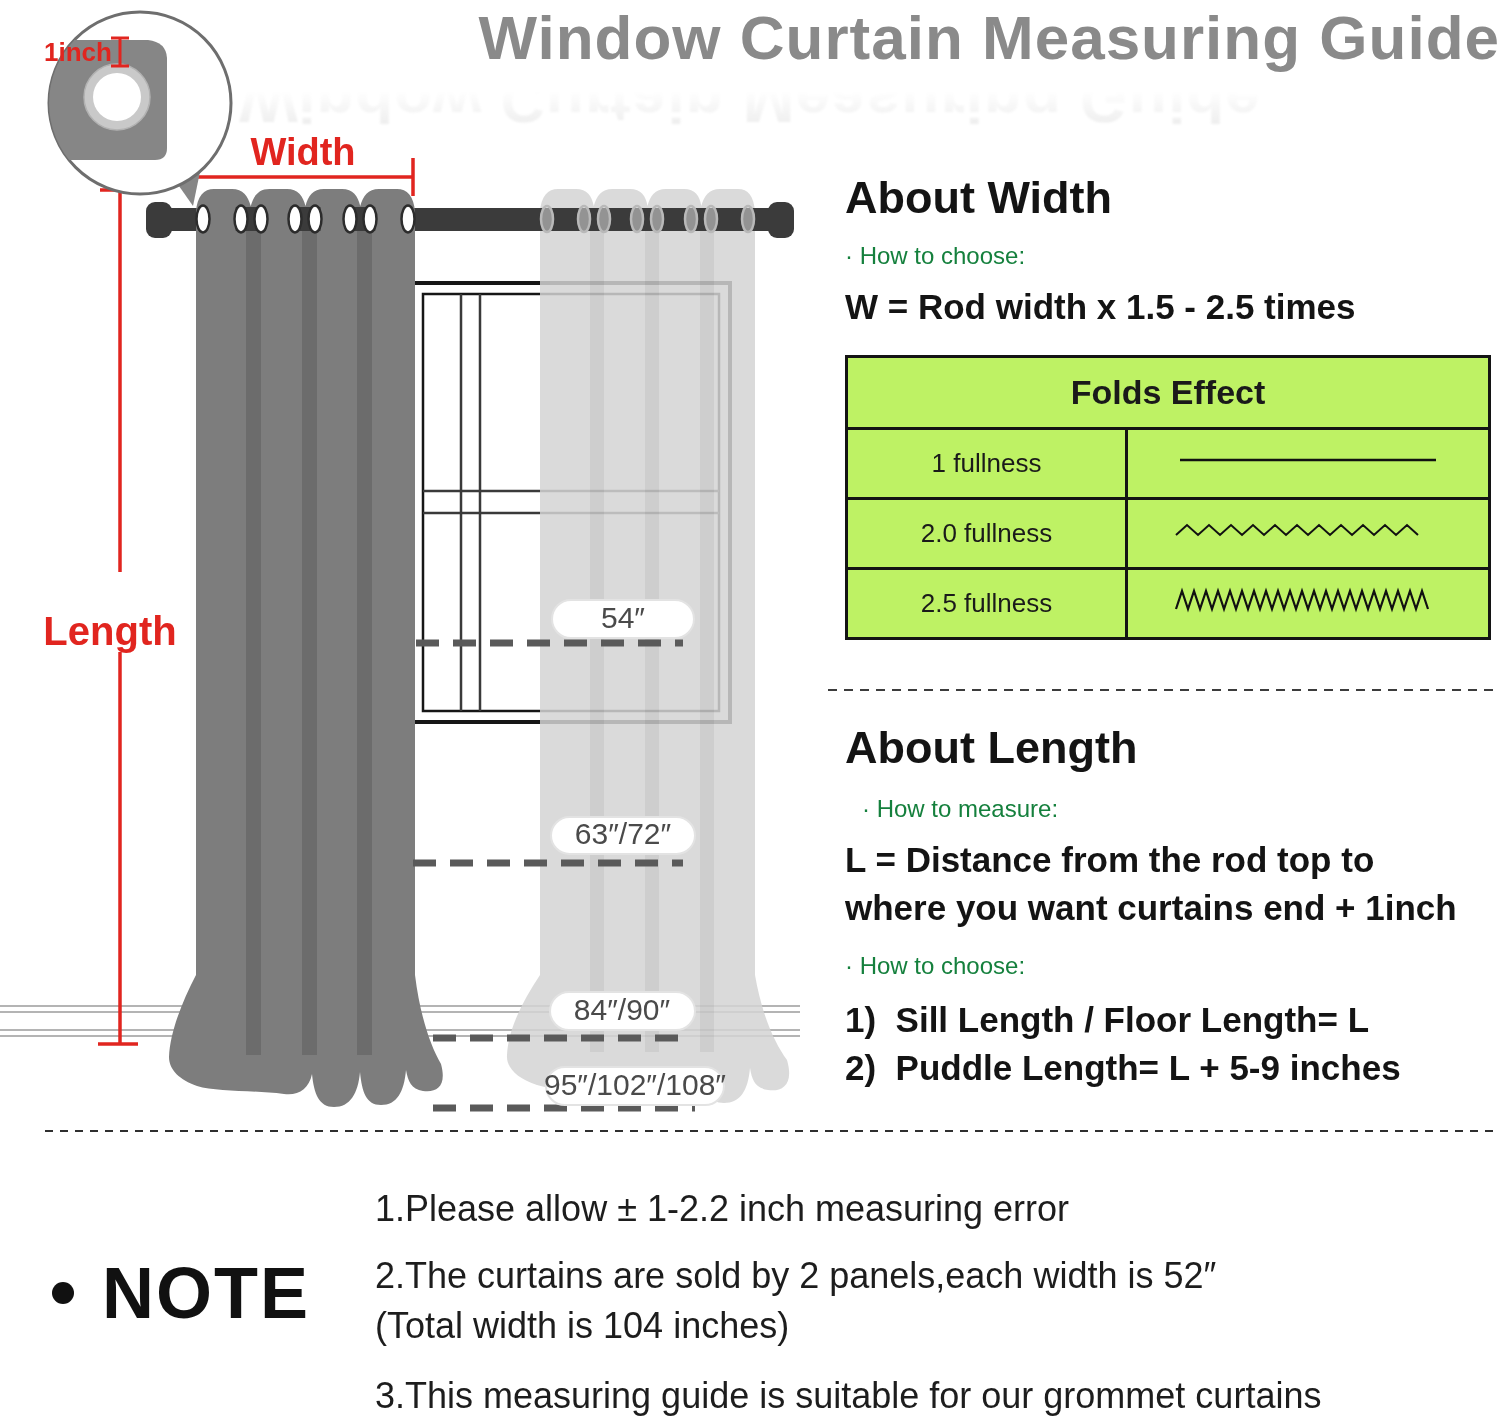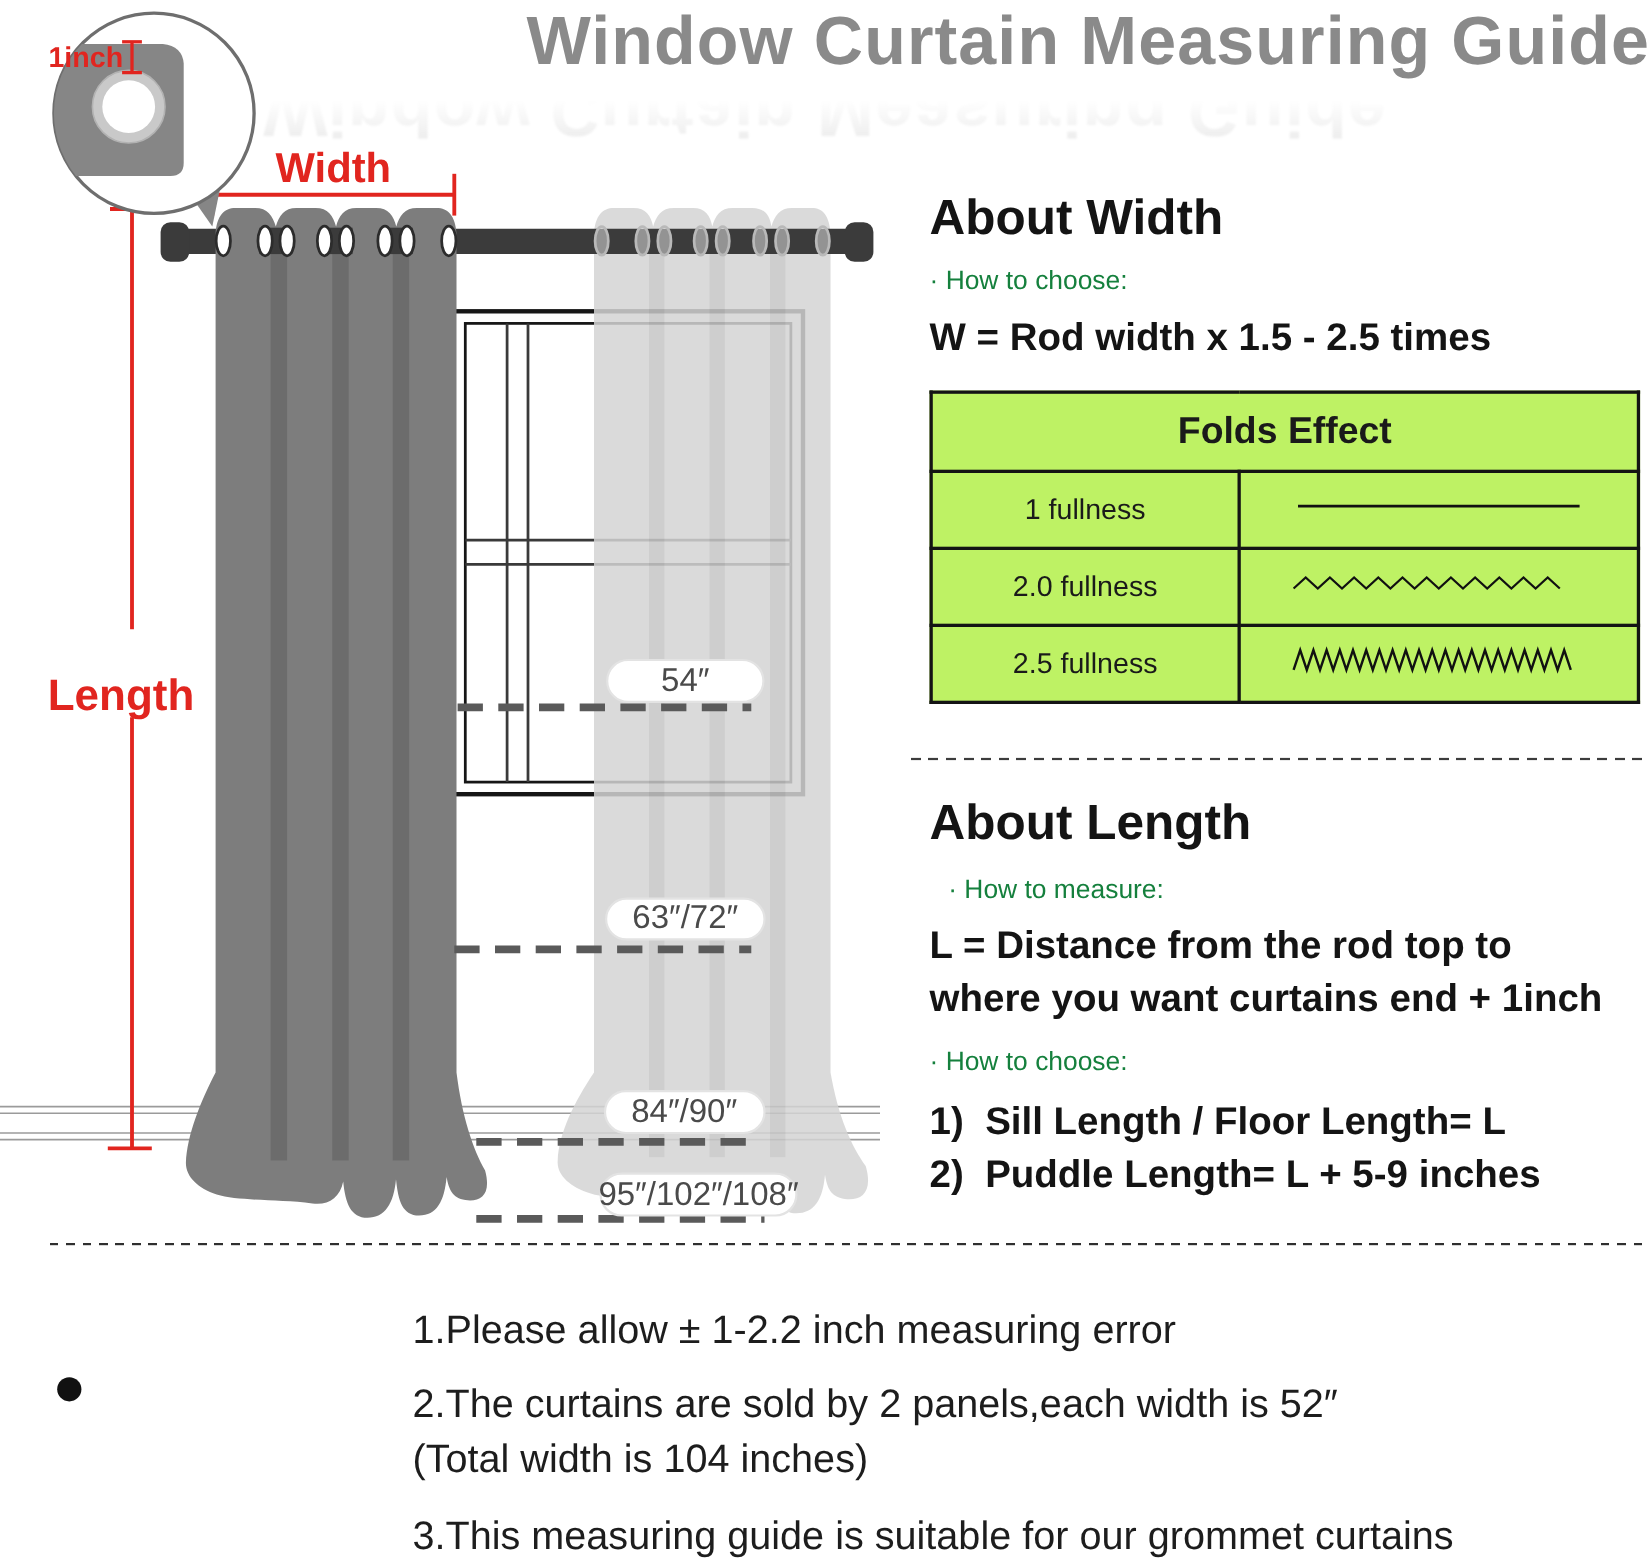--- a/index.html
+++ b/index.html
@@ -246,18 +246,19 @@
 <div class="abs t-formula" style="left:845px;top:840px;">L = Distance from the rod top to</div>
 <div class="abs t-formula" style="left:845px;top:888px;">where you want curtains end + 1inch</div>
 <div class="abs t-label" style="left:845px;top:952px;">· How to choose:</div>
 <div class="abs t-formula" style="left:845px;top:1000px;">1)  Sill Length / Floor Length= L</div>
 <div class="abs t-formula" style="left:845px;top:1048px;">2)  Puddle Length= L + 5-9 inches</div>
 
 <div class="abs dashed-h" style="left:45px;top:1130px;width:1452px;background:repeating-linear-gradient(to right,#2f2f2f 0 8px,transparent 8px 15px);"></div>
 
 <div class="abs note-head" style="left:52px;top:1252px;">
   <span class="note-bullet"></span>
+  <span class="note-word">NOTE</span>
 </div>
 
 <div class="abs note-line" style="left:375px;top:1188px;">1.Please allow ± 1-2.2 inch measuring error</div>
 <div class="abs note-line" style="left:375px;top:1255px;">2.The curtains are sold by 2 panels,each width is 52″</div>
 <div class="abs note-line" style="left:375px;top:1305px;">(Total width is 104 inches)</div>
 <div class="abs note-line" style="left:375px;top:1375px;">3.This measuring guide is suitable for our grommet curtains</div>
 
 </body></html>

